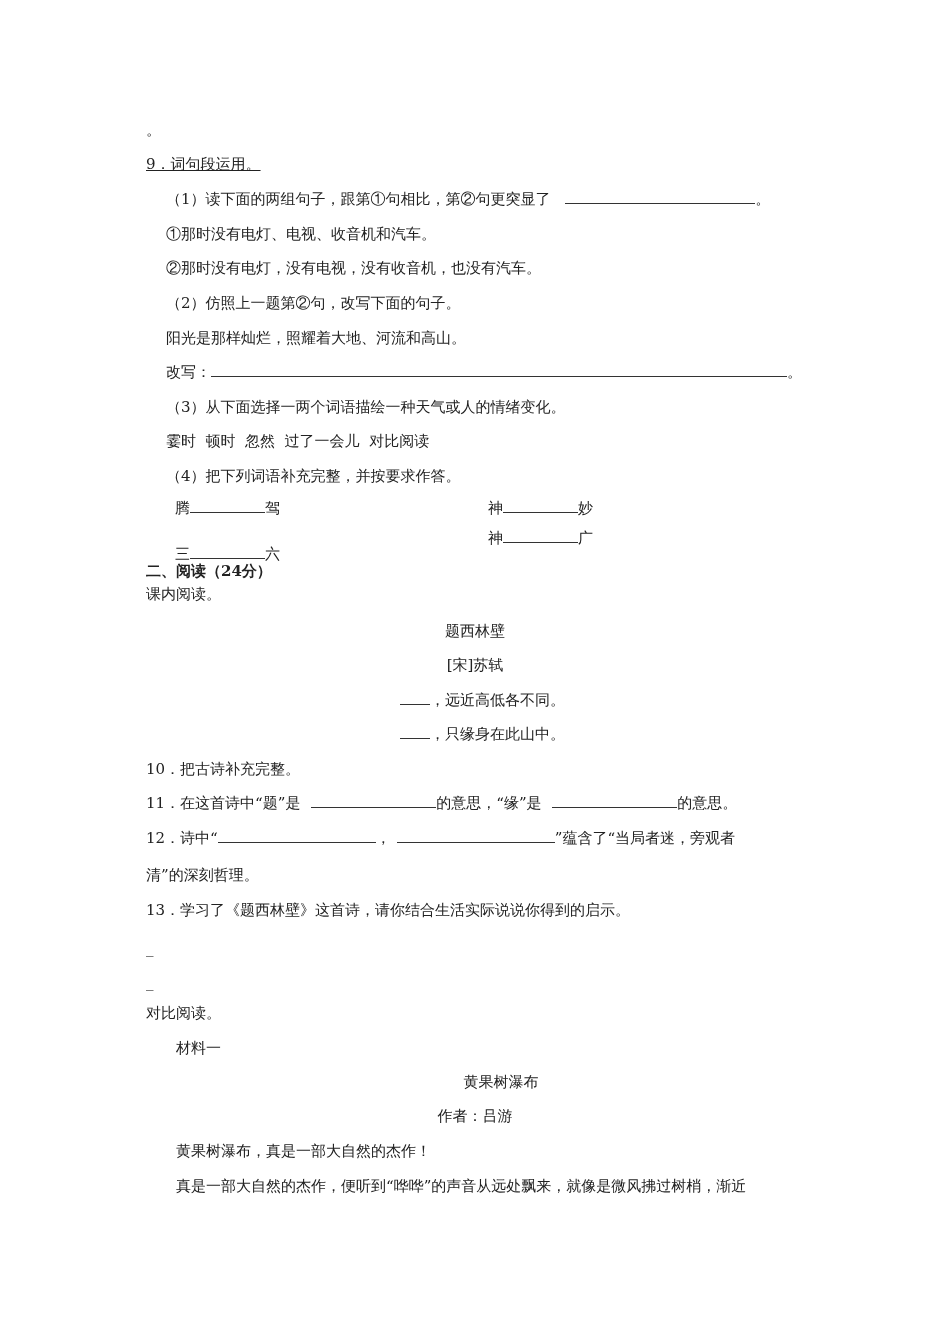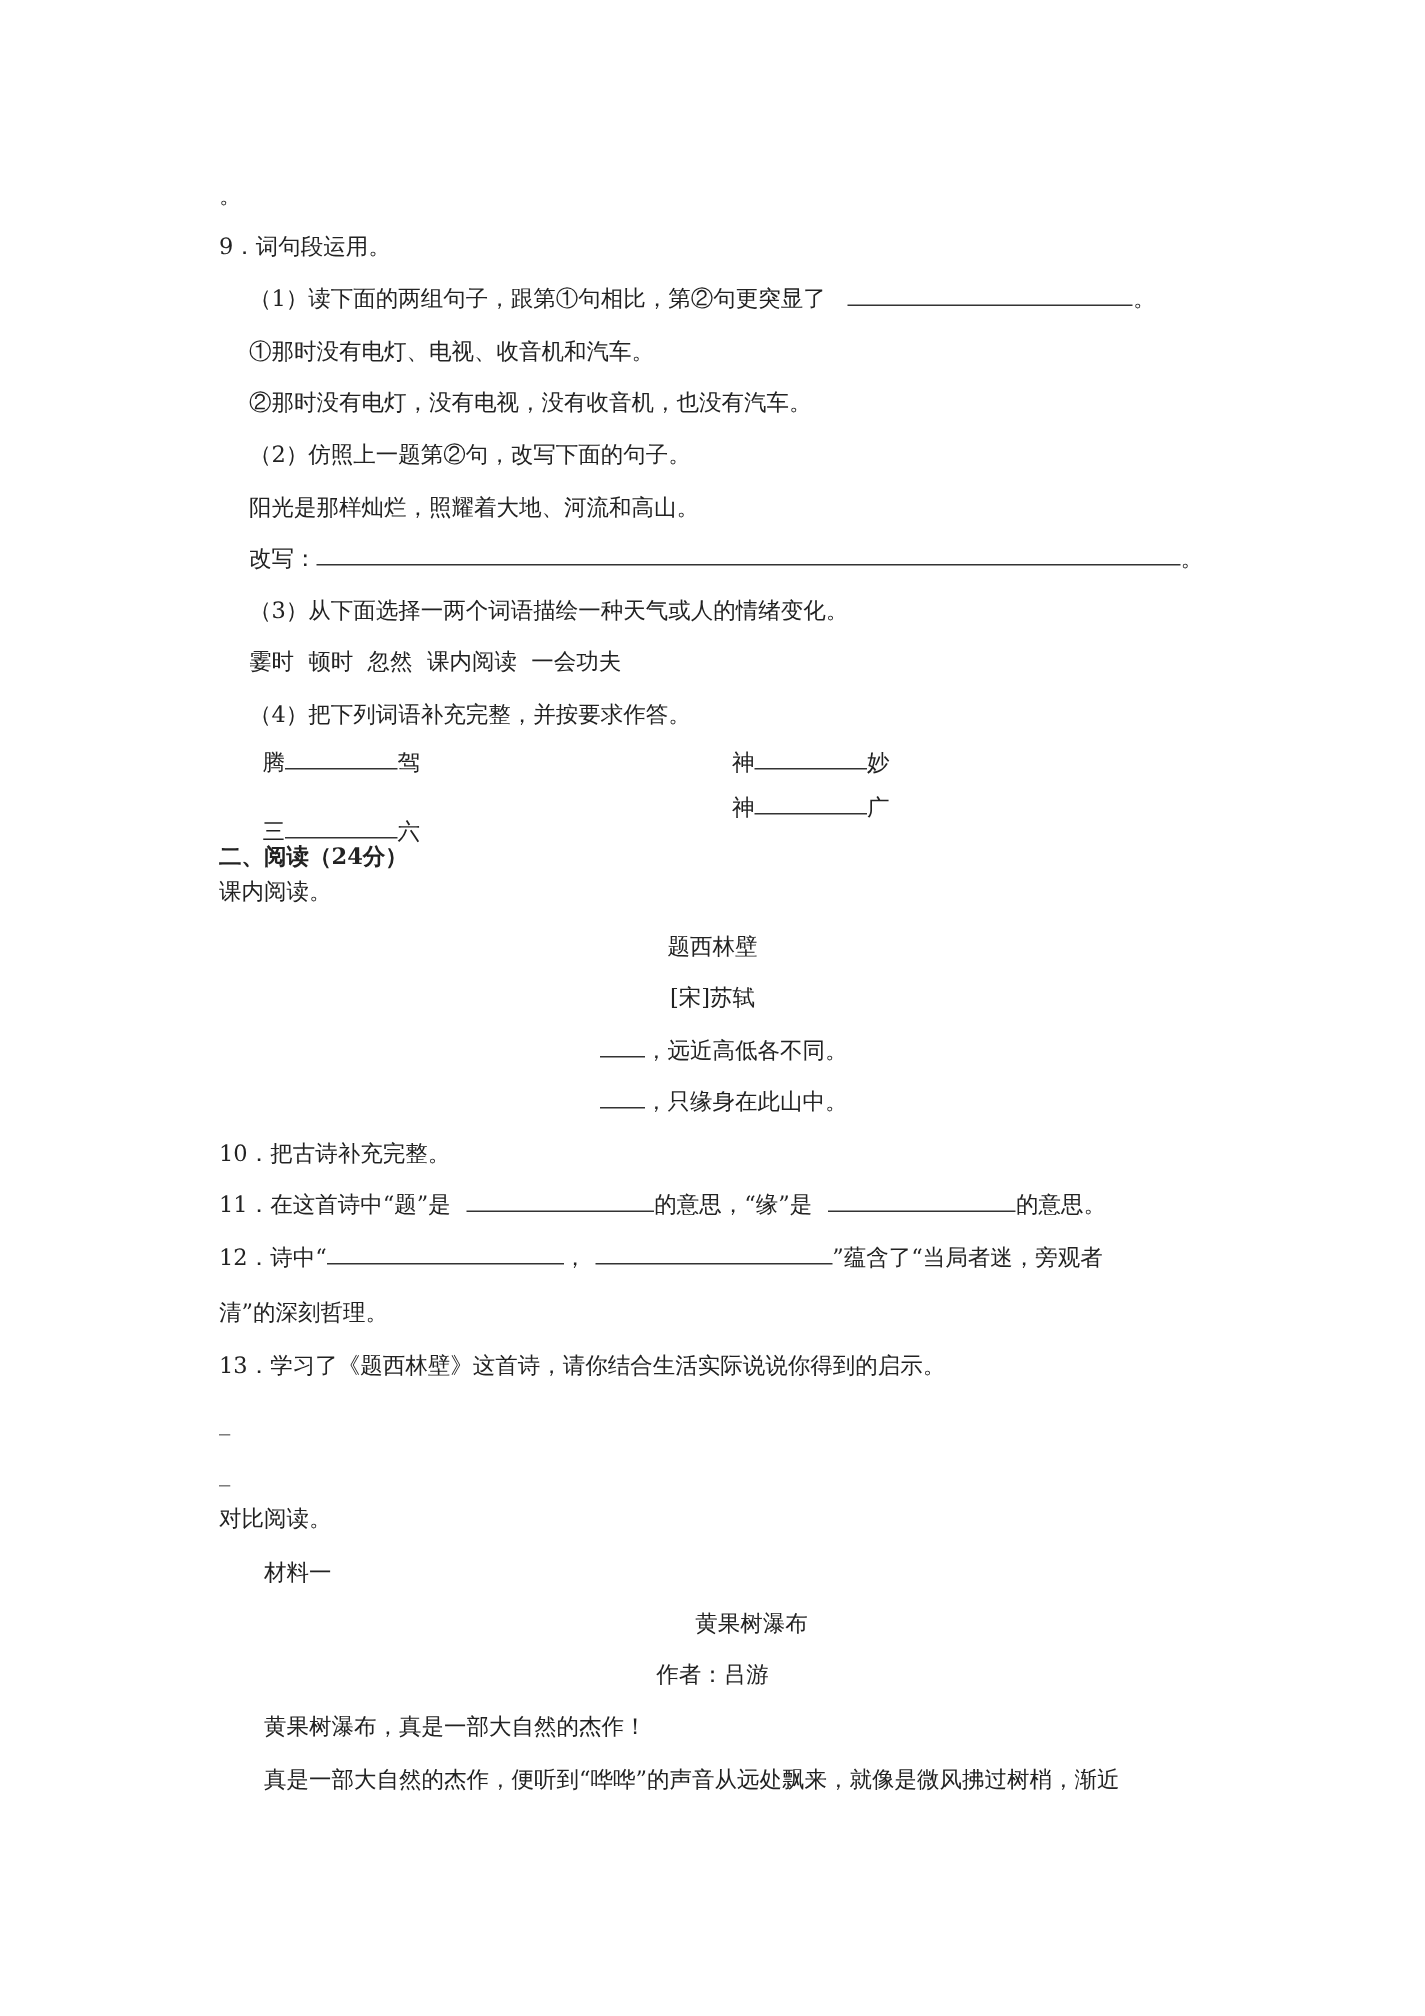--- a/index.html
+++ b/index.html
@@ -11,39 +11,39 @@
     .line { position: absolute; white-space: nowrap; line-height: 20px; }
     .u { display: inline-block; border-bottom: 1px solid #333; height: 14px; vertical-align: baseline; }
     .bold { font-weight: bold; }
     .center { left: 0; width: 950px; text-align: center; }
   </style>
 </head>
 <body>
 
 <div class="line" style="left:146px;top:120px;">。</div>
 
-<div class="line" style="left:146px;top:154px;">9．词句段运用。</div>
+<div class="line" style="left:146px;top:154px;text-decoration:underline;">9．词句段运用。</div>
 
 <div class="line" style="left:166px;top:189px;">
   <span>（1）读下面的两组句子，跟第①句相比，第②句更突显了</span>
   <span class="u" style="width:190px;margin-left:10px;"></span><span>。</span>
 </div>
 
 <div class="line" style="left:166px;top:224px;">①那时没有电灯、电视、收音机和汽车。</div>
 <div class="line" style="left:166px;top:258px;">②那时没有电灯，没有电视，没有收音机，也没有汽车。</div>
 
 <div class="line" style="left:166px;top:293px;">（2）仿照上一题第②句，改写下面的句子。</div>
 <div class="line" style="left:166px;top:328px;">阳光是那样灿烂，照耀着大地、河流和高山。</div>
 
 <div class="line" style="left:166px;top:362px;">
   <span>改写：</span><span class="u" style="width:576px;"></span><span>。</span>
 </div>
 
 <div class="line" style="left:166px;top:397px;">（3）从下面选择一两个词语描绘一种天气或人的情绪变化。</div>
-<div class="line" style="left:166px;top:431px;white-space:pre;">霎时  顿时  忽然  课内阅读  一会功夫</div>
+<div class="line" style="left:166px;top:431px;white-space:pre;">霎时  顿时  忽然  过了一会儿  对比阅读</div>
 
 <div class="line" style="left:166px;top:466px;">（4）把下列词语补充完整，并按要求作答。</div>
 
 <div class="line" style="left:175px;top:498px;">
   <span>腾</span><span class="u" style="width:75px;"></span><span>驾</span>
 </div>
 <div class="line" style="left:488px;top:498px;">
   <span>神</span><span class="u" style="width:75px;"></span><span>妙</span>
 </div>
 <div class="line" style="left:175px;top:528px;margin-top:16px;">

